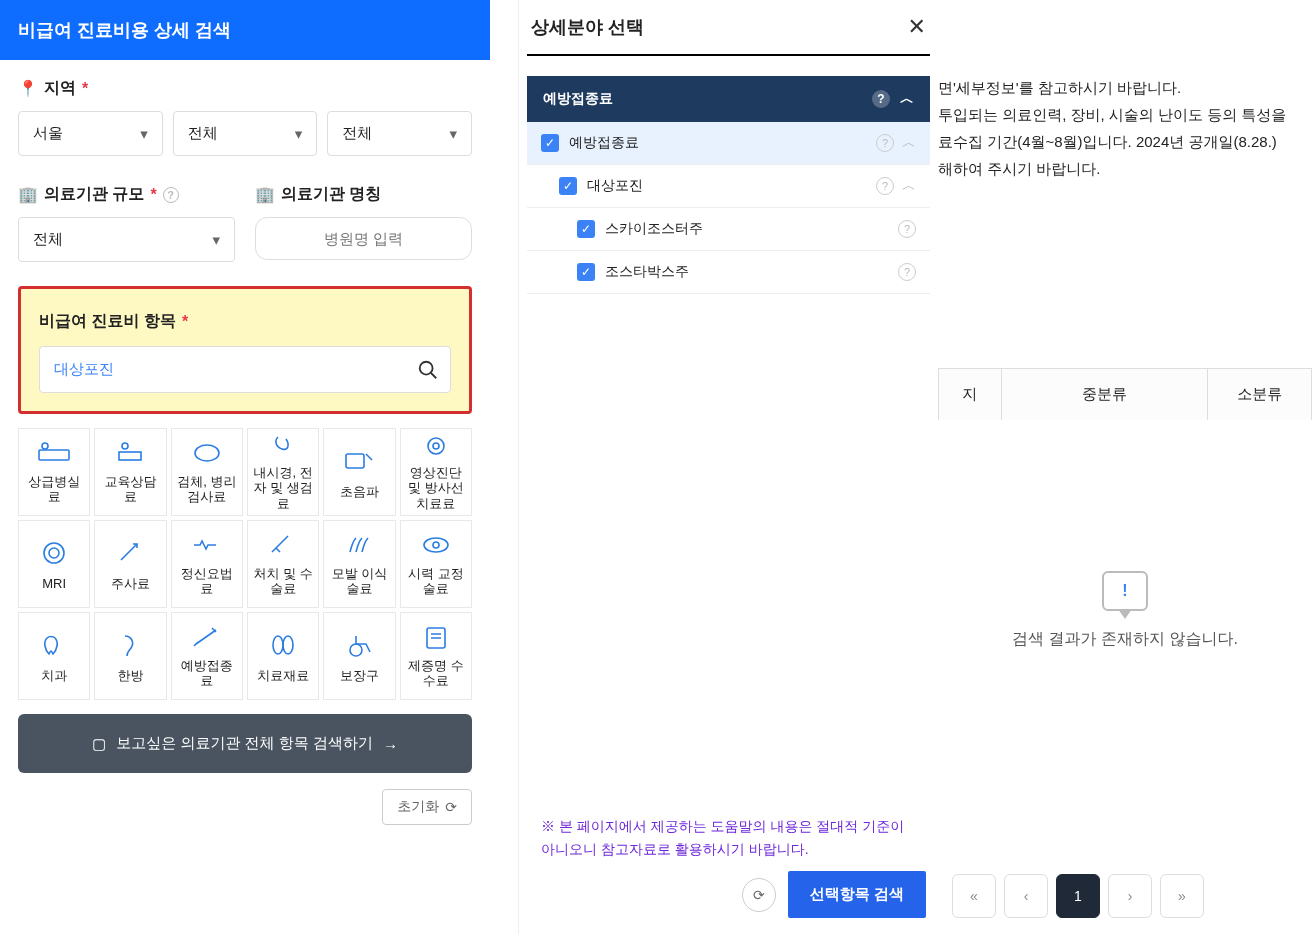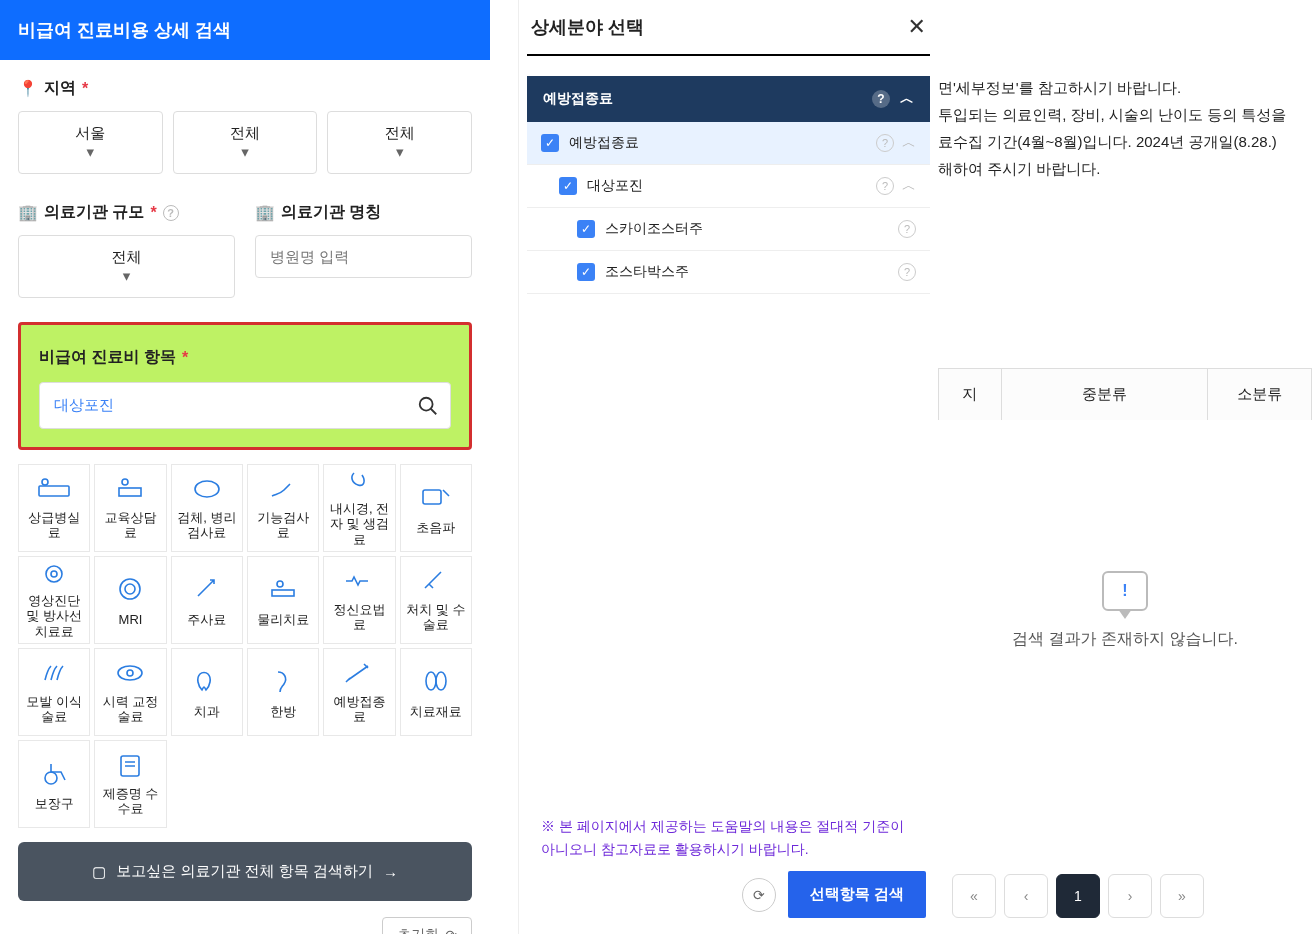--- a/index.html
+++ b/index.html
@@ -7,28 +7,28 @@
 
 .left-panel { position: absolute; left: 0; top: 0; width: 490px; height: 680px; background: #fff; }
 .left-header { background: #0e6dff; color: #fff; font-weight: bold; font-size: 18px; padding: 18px 18px; }
 .left-body { padding: 18px; }
 
 .section-label { font-weight: bold; font-size: 16px; display: flex; align-items: center; gap: 6px; margin-bottom: 12px; }
 .req { color: #e63946; }
 .help-circle { width: 16px; height: 16px; border-radius: 50%; border: 1px solid #bbb; color: #bbb; display: inline-flex; align-items: center; justify-content: center; font-size: 11px; }
 
 .row-selects { display: flex; gap: 10px; }
-.select { border: 1px solid #ddd; border-radius: 4px; padding: 12px 14px; display: flex; justify-content: space-between; align-items: center; cursor: pointer; background: #fff; font-size: 15px; flex-direction: column; }
+.select { border: 1px solid #ddd; border-radius: 4px; padding: 12px 14px; display: flex; justify-content: space-between; align-items: center; cursor: pointer; background: #fff; font-size: 15px; }
 .select .chev { color: #666; }
 
 .row2 { display: flex; gap: 20px; margin-top: 28px; }
 .col { flex: 1; }
-.input { border: 1px solid #ddd; border-radius: 4px; padding: 12px 14px; width: 100%; font-size: 15px; color: #888; background: #fff; }
-
-.highlight-box { border: 3px solid #d32f2f; border-radius: 4px; padding: 22px 18px 18px 18px; margin-top: 24px; background: #bef264; }
+.input { border: 1px solid #ddd; border-radius: 12px; padding: 12px 14px; width: 100%; font-size: 15px; color: #888; background: #fff; text-align: center; }
+
+.highlight-box { border: 3px solid #d32f2f; border-radius: 4px; padding: 22px 18px 18px 18px; margin-top: 24px; background: #fef9c3; }
 .search-wrap { position: relative; margin-top: 14px; }
 .search-wrap input { width: 100%; border: 1px solid #ddd; border-radius: 4px; padding: 14px 44px 14px 14px; font-size: 15px; color: #3b82f6; }
 .search-icon-box { position: absolute; right: 12px; top: 50%; transform: translateY(-50%); }
 
 .cat-grid { display: grid; grid-template-columns: repeat(6, 1fr); gap: 4px; margin-top: 14px; }
 .cat { border: 1px solid #e8e8e8; background: #fff; display: flex; flex-direction: column; align-items: center; justify-content: center; padding: 10px 4px; height: 88px; text-align: center; cursor: pointer; }
 .cat-icon { height: 34px; display: flex; align-items: center; justify-content: center; color: #2b7de1; }
 .cat-label { font-size: 13px; margin-top: 6px; line-height: 1.2; }
 
 .big-gray-btn { margin-top: 14px; width: 100%; background: #4a5460; color: #fff; border: none; border-radius: 6px; padding: 20px; font-size: 15px; display: flex; align-items: center; justify-content: center; gap: 10px; cursor: pointer; }
@@ -165,28 +165,20 @@
           <span class="cat-icon">
             <svg width="34" height="26" stroke="#2b7de1" fill="none" stroke-width="1.6">
               <ellipse cx="17" cy="13" rx="12" ry="8"></ellipse>
             </svg>
           </span>
           <span class="cat-label">검체, 병리 검사료</span>
         </div>
       <div class="cat">
           <span class="cat-icon">
             <svg width="34" height="26" stroke="#2b7de1" fill="none" stroke-width="1.6">
-              <path d="M6 20c4-2 8-2 12-6l6-6"></path>
-            </svg>
-          </span>
-          <span class="cat-label">기능검사료</span>
-        </div>
-      <div class="cat">
-          <span class="cat-icon">
-            <svg width="34" height="26" stroke="#2b7de1" fill="none" stroke-width="1.6">
               <path d="M12 4c-4 4-2 10 4 12s8-4 4-10"></path>
             </svg>
           </span>
           <span class="cat-label">내시경, 전자 및 생검료</span>
         </div>
 
       <div class="cat">
           <span class="cat-icon">
             <svg width="34" height="26" stroke="#2b7de1" fill="none" stroke-width="1.6">
               <rect x="4" y="6" width="18" height="14" rx="2"></rect>
@@ -213,29 +205,20 @@
           </span>
           <span class="cat-label">MRI</span>
         </div>
       <div class="cat">
           <span class="cat-icon">
             <svg width="34" height="26" stroke="#2b7de1" fill="none" stroke-width="1.6">
               <path d="M8 20L24 4M20 4h4v4"></path>
             </svg>
           </span>
           <span class="cat-label">주사료</span>
-        </div>
-      <div class="cat">
-          <span class="cat-icon">
-            <svg width="34" height="26" stroke="#2b7de1" fill="none" stroke-width="1.6">
-              <rect x="6" y="14" width="22" height="6"></rect>
-              <circle cx="14" cy="8" r="3"></circle>
-            </svg>
-          </span>
-          <span class="cat-label">물리치료</span>
         </div>
 
       <div class="cat">
           <span class="cat-icon">
             <svg width="34" height="26" stroke="#2b7de1" fill="none" stroke-width="1.6">
               <path d="M4 13h6l2-4 4 8 2-4h8"></path>
             </svg>
           </span>
           <span class="cat-label">정신요법료</span>
         </div>

